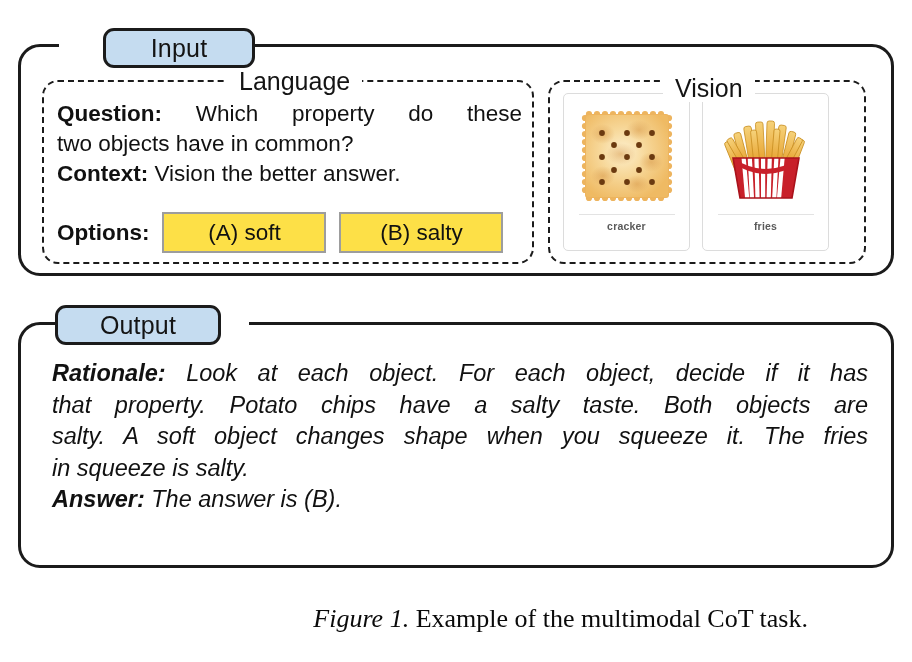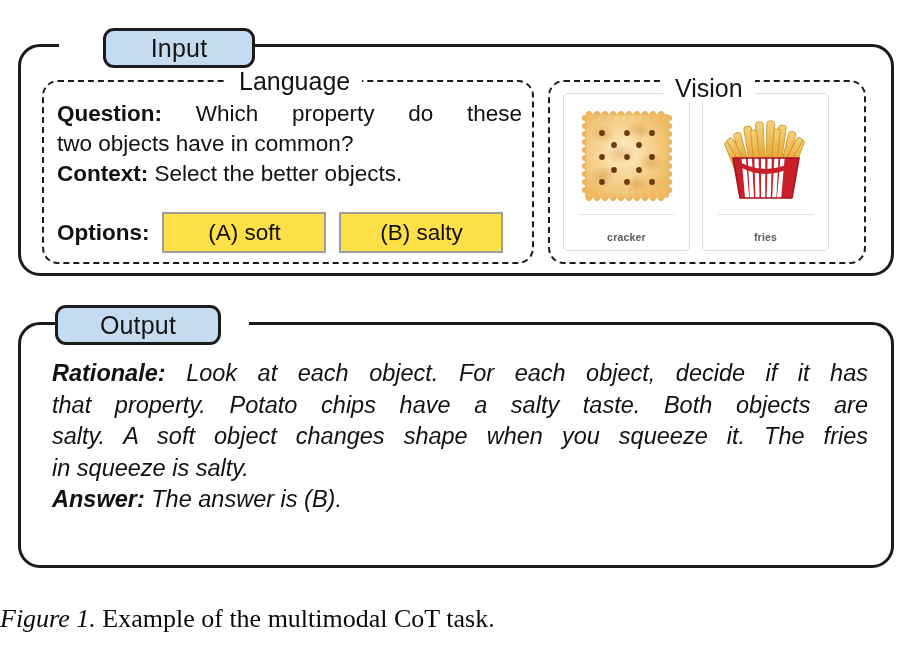--- a/index.html
+++ b/index.html
@@ -159,21 +159,21 @@
   .img-sep {
     width: 96px;
     height: 1px;
     background: #e3e3e3;
     margin: 2px 0 0 0;
   }
   .img-caption {
     font-size: 10.5px;
     font-weight: bold;
     color: #5a5a5a;
-    margin-top: 16px;
+    margin-top: 5px;
     letter-spacing: .2px;
   }
 
   
   .out-text {
     position: absolute;
     left: 52px;
     top: 358px;
     width: 816px;
     font-size: 23.5px;
@@ -183,21 +183,21 @@
   .out-line { text-align: justify; font-style: italic; }
   .out-line.last { text-align: left; }
   .out-line .bold { font-weight: bold; }
 
   
   .fig-caption {
     position: absolute;
     left: 0;
     top: 604px;
     width: 808px;
-    text-align: left;
+    text-align: right;
     font-family: "Liberation Serif", serif;
     font-size: 26px;
     color: #0a0a0a;
   }
   .fig-caption .fig-num { font-style: italic; }
 
   
   .j-stretch { display: block; text-align-last: justify; }
 </style>
 </head>
@@ -219,21 +219,21 @@
   <div class="lang-text">
     <div class="lang-line j-stretch">
       <span class="bold">Question:</span>
       <span>Which property do these</span>
     </div>
     <div class="lang-line last">
       <span>two objects have in common?</span>
     </div>
     <div class="lang-line last">
       <span class="bold">Context:</span>
-      <span>Select the better objects.</span>
+      <span>Vision the better answer.</span>
     </div>
   </div>
 
   <div class="options-row">
     <span class="options-label">Options:</span>
     <div class="option-box">(A) soft</div>
     <div class="option-box">(B) salty</div>
   </div>
 
   <div class="dashed-box" id="vision-box"></div>

